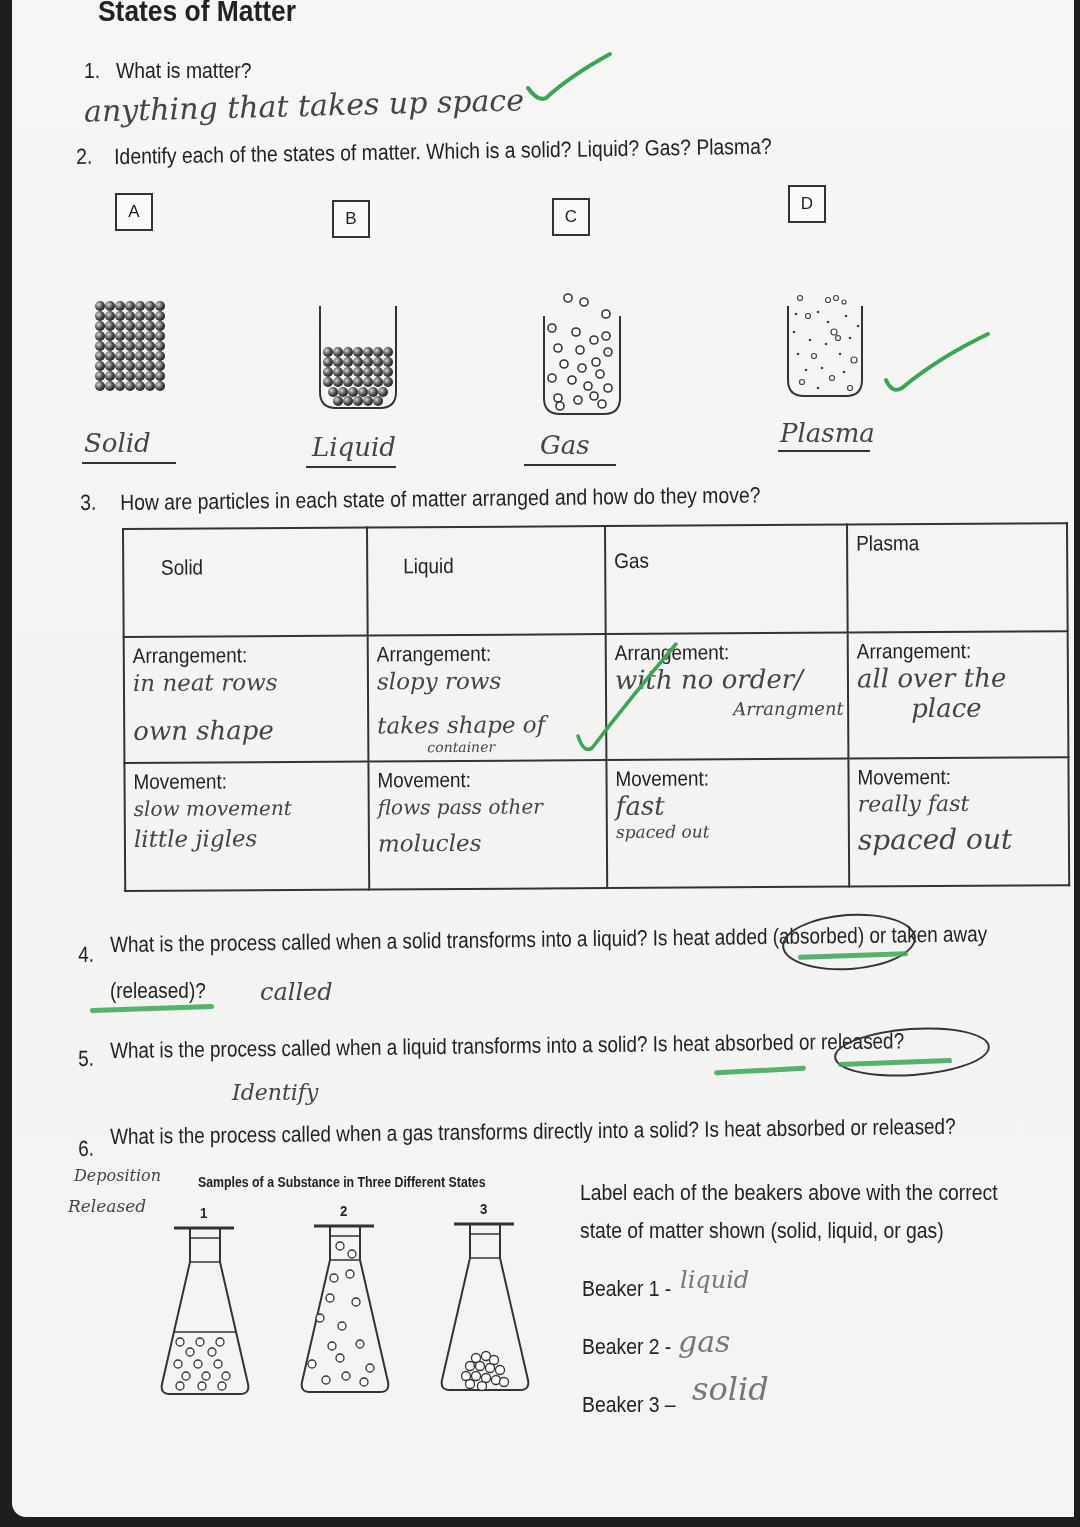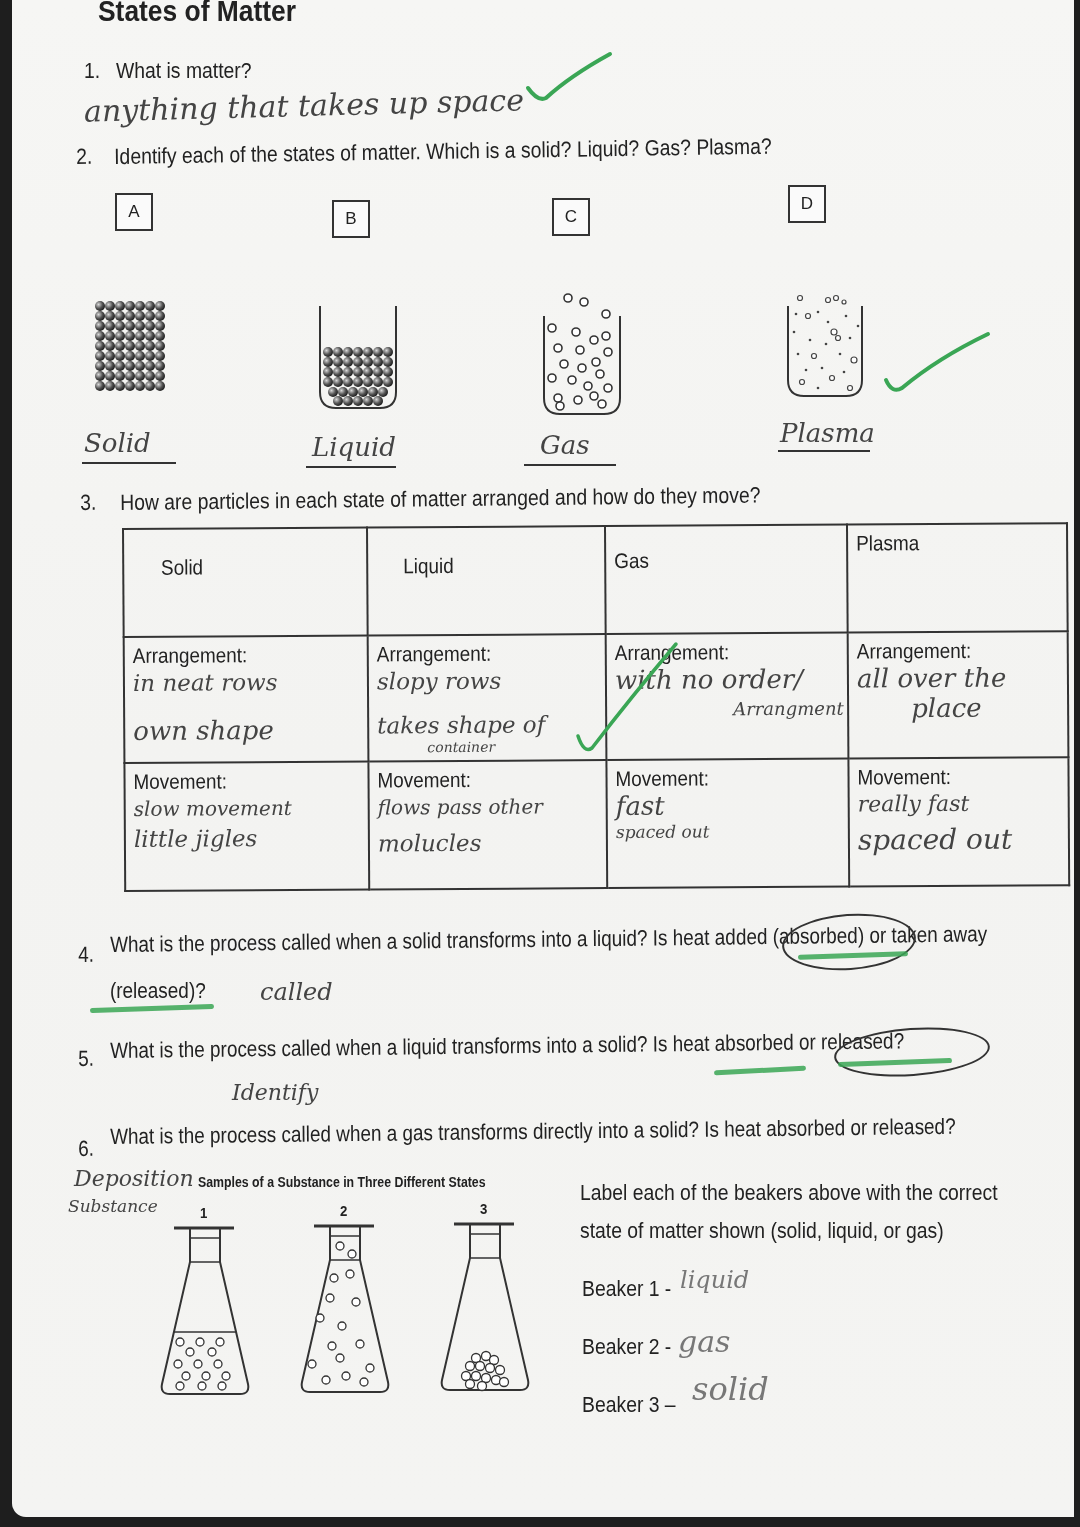--- a/index.html
+++ b/index.html
@@ -347,22 +347,22 @@
 
   <div class="abs print q" style="left:66px;top:1046px;transform:scaleX(0.86) rotate(-0.6deg);">5.</div>
   <div class="abs print q" style="left:98px;top:1038px;transform:scaleX(0.86) rotate(-0.6deg);">What is the process called when a liquid transforms into a solid? Is heat absorbed or released?</div>
   <div class="abs hand" style="left:220px;top:1080px;font-size:22px;">Identify</div>
   <div class="circle" style="left:822px;top:1028px;width:152px;height:44px;transform:rotate(-4deg);"></div>
   <div class="hl" style="left:702px;top:1068px;width:92px;transform:rotate(-3deg);"></div>
   <div class="hl" style="left:826px;top:1060px;width:114px;transform:rotate(-2deg);"></div>
 
   <div class="abs print q" style="left:66px;top:1136px;transform:scaleX(0.86) rotate(-0.6deg);">6.</div>
   <div class="abs print q" style="left:98px;top:1124px;transform:scaleX(0.86) rotate(-0.6deg);">What is the process called when a gas transforms directly into a solid? Is heat absorbed or released?</div>
-  <div class="abs hand" style="left:62px;top:1166px;font-size:22px;">Deposition</div>
-  <div class="abs hand" style="left:56px;top:1196px;font-size:17px;">Substance</div>
+  <div class="abs hand" style="left:62px;top:1166px;font-size:16px;">Deposition</div>
+  <div class="abs hand" style="left:56px;top:1196px;font-size:17px;">Released</div>
 
   <div class="abs print flask-title" style="left:186px;top:1174px;">Samples of a Substance in Three Different States</div>
   <div class="abs print flask-num" style="left:188px;top:1204px;">1</div>
   <div class="abs print flask-num" style="left:328px;top:1202px;">2</div>
   <div class="abs print flask-num" style="left:468px;top:1200px;">3</div>
 
   <svg class="abs" style="left:144px;top:1224px;" width="100" height="176">
     <line x1="18" y1="4" x2="78" y2="4" stroke="#333" stroke-width="3"></line>
     <path d="M34 4 L34 38 L6 160 Q4 170 14 170 L84 170 Q94 170 92 160 L64 38 L64 4" stroke="#333" stroke-width="2" fill="none"></path>
     <line x1="34" y1="14" x2="64" y2="14" stroke="#333" stroke-width="1.5"></line>

